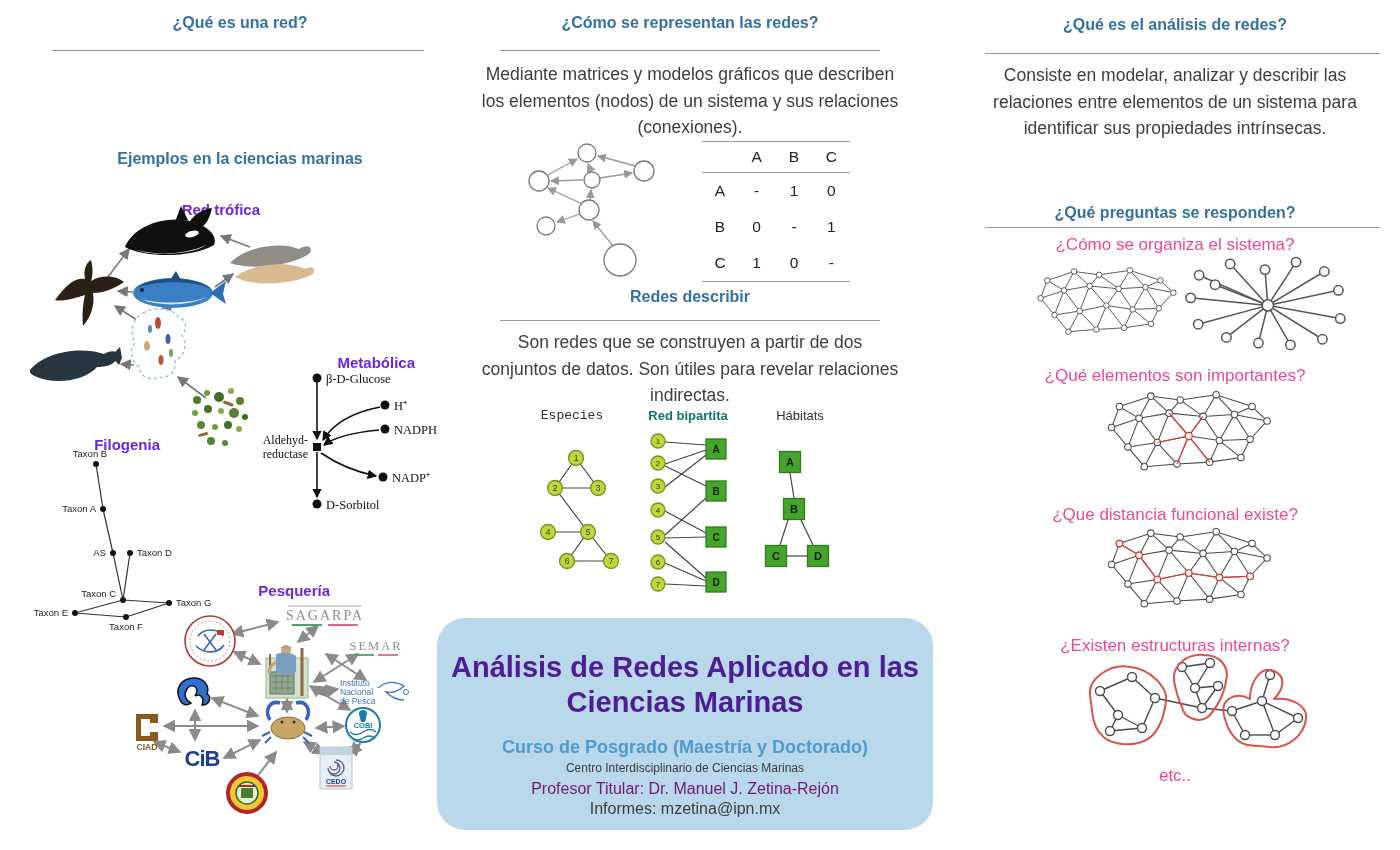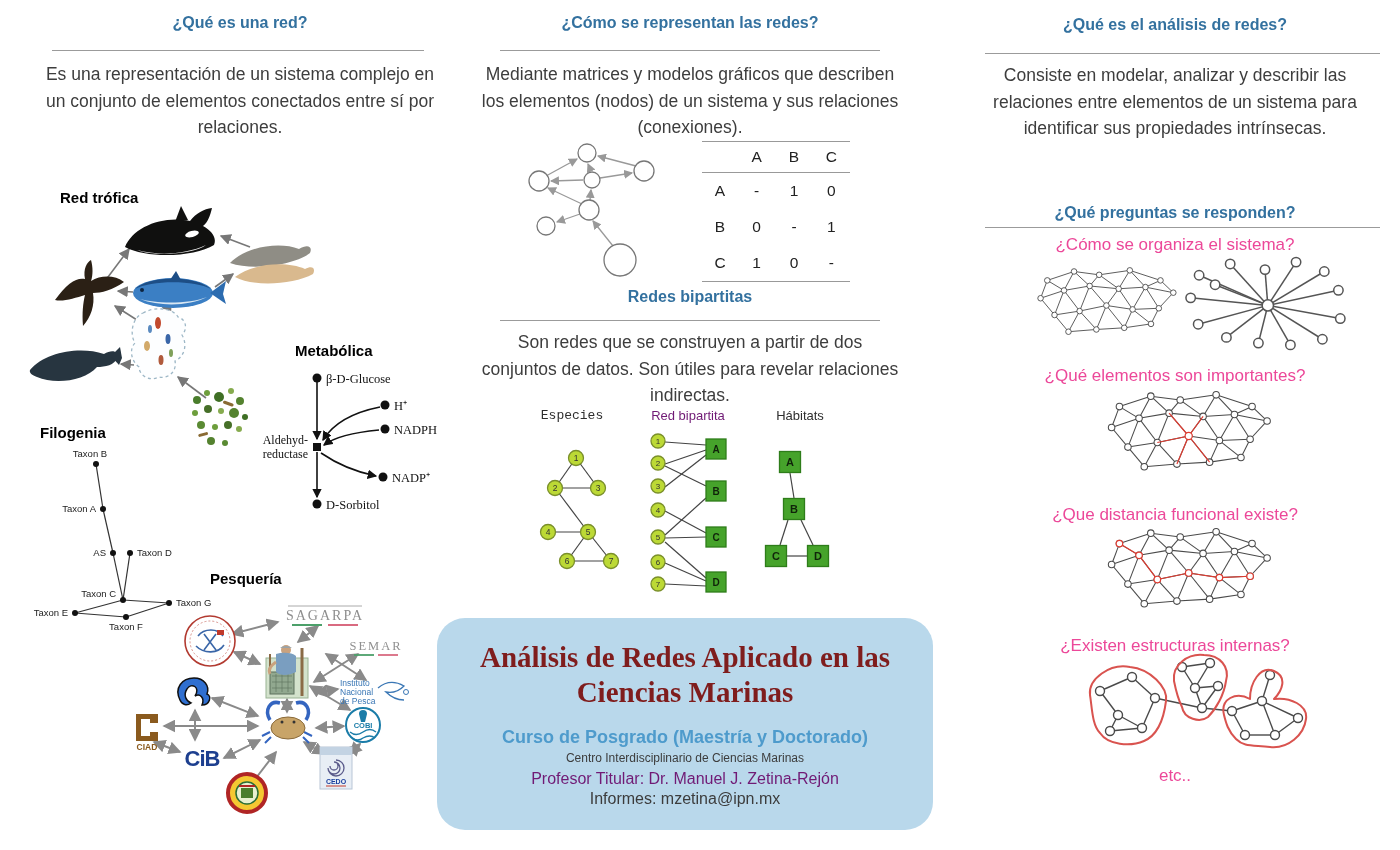--- a/index.html
+++ b/index.html
@@ -1,36 +1,36 @@
 <!DOCTYPE html>
 <html><head>
 <meta charset="utf-8">
 <style>
   html,body{margin:0;padding:0;background:#fff;}
   .page{position:relative;width:1400px;height:850px;background:#ffffff;
         font-family:"Liberation Sans",sans-serif;overflow:hidden;}
   .sec-title{position:absolute;font-weight:700;font-size:16px;color:#33719f;text-align:center;}
   .rule{position:absolute;border-top:1px solid #9b9b9b;height:0;}
   .para{position:absolute;font-size:17.5px;color:#3d3d3d;text-align:center;line-height:1.52;}
-  .sublabel{position:absolute;font-weight:700;font-size:15px;color:#000000;text-align:left;}
+  .sublabel{position:absolute;font-weight:700;font-size:15px;color:#6d28d9;text-align:right;margin-top:12px;}
   .qtext{position:absolute;font-size:17px;color:#ec4899;text-align:center;}
   .smalllabel{position:absolute;font-size:13px;color:#2e2e2e;text-align:center;}
-  .smalllabel.blue{color:#701a75;font-weight:400;}
+  .smalllabel.blue{color:#0f766e;font-weight:700;}
   svg.diagram{position:absolute;overflow:visible;}
   
   .matrix{position:absolute;left:702px;top:141px;width:148px;font-size:15.5px;color:#222;
           border-bottom:1px solid #999;}
   .mrow{display:grid;grid-template-columns:36px 1fr 1fr 1fr;text-align:center;padding:9px 0;}
   .mrow.mhead{border-bottom:1px solid #999;padding:6px 0;font-weight:400;}
   .matrix{border-top:1px solid #999;}
   
   .course-box{position:absolute;left:437px;top:618px;width:496px;height:212px;
               background:#b9d8eb;border-radius:28px;text-align:center;}
-  .course-box .box-title{font-family:Liberation Serif, serif;font-weight:700;font-size:29px;
-              color:#7f1d1d;line-height:1.2;margin:22px auto 0;max-width:470px;}
+  .course-box .box-title{font-family:Liberation Sans, sans-serif;font-weight:700;font-size:29px;
+              color:#4c1d95;line-height:1.2;margin:32px auto 0;max-width:470px;}
   .course-box .box-course{font-weight:700;font-size:18px;color:#4e9bcc;margin-top:17px;}
   .course-box .box-center{font-size:12px;color:#3c3c3c;margin-top:3px;}
   .course-box .box-prof{font-size:16px;color:#701a75;margin-top:5px;}
   .course-box .box-contact{font-size:16px;color:#3c3c3c;margin-top:2px;}
   text{font-family:"Liberation Sans",sans-serif;}
   text.serif{font-family:"Liberation Serif",serif;}
 </style>
 </head>
 <body>
 
@@ -121,21 +121,21 @@
             <circle cx="110" cy="118" r="5"></circle>
             <circle cx="160" cy="115" r="5"></circle>
             <circle cx="208" cy="108" r="5"></circle>
         </g>
       </g>
     </defs>
   </svg>
 
   <div class="sec-title" style="left:40px;top:14px;width:400px;">¿Qué es una red?</div>
   <div class="rule" style="left:52px;top:50px;width:372px;"></div>
-  <div class="para" style="left:45px;top:61px;width:390px;">Es una representación de un sistema complejo en un conjunto de elementos conectados entre sí por relaciones.</div>
+  <div class="sec-title" style="left:30px;top:150px;width:420px;">Ejemplos en la ciencias marinas</div>
 
   <div class="sublabel" style="left:60px;top:189px;width:200px;">Red trófica</div>
 
   <svg class="diagram" style="left:25px;top:205px;" width="410" height="255" viewBox="0 0 410 255">
     <g stroke="#777" stroke-width="1.6">
       <line x1="80" y1="76" x2="104" y2="44" marker-end="url(#arr7)"></line>
       <line x1="225" y1="42" x2="196" y2="31" marker-end="url(#arr7)"></line>
       <line x1="190" y1="82" x2="208" y2="69" marker-end="url(#arr7)"></line>
       <line x1="108" y1="87" x2="93" y2="86" marker-end="url(#arr7)"></line>
       <line x1="141" y1="106" x2="146" y2="97" marker-end="url(#arr7)"></line>
@@ -397,21 +397,21 @@
       <span>1</span>
     </div>
     <div class="mrow">
       <span>C</span>
       <span>1</span>
       <span>0</span>
       <span>-</span>
     </div>
   </div>
 
-  <div class="sec-title" style="left:480px;top:288px;width:420px;">Redes bipartitas</div>
+  <div class="sec-title" style="left:480px;top:288px;width:420px;">Redes describir</div>
   <div class="rule" style="left:500px;top:320px;width:380px;"></div>
   <div class="para" style="left:478px;top:329px;width:424px;">Son redes que se construyen a partir de dos conjuntos de datos. Son útiles para revelar relaciones indirectas.</div>
 
   <div class="smalllabel" style="left:522px;top:408px;width:100px;font-family:Liberation Mono, monospace;">Especies</div>
   <div class="smalllabel blue" style="left:628px;top:408px;width:120px;">Red bipartita</div>
   <div class="smalllabel" style="left:750px;top:408px;width:100px;">Hábitats</div>
 
   <svg class="diagram" style="left:495px;top:428px;" width="350" height="185" viewBox="0 0 350 185">
 
     <g stroke="#444" stroke-width="1.2">

